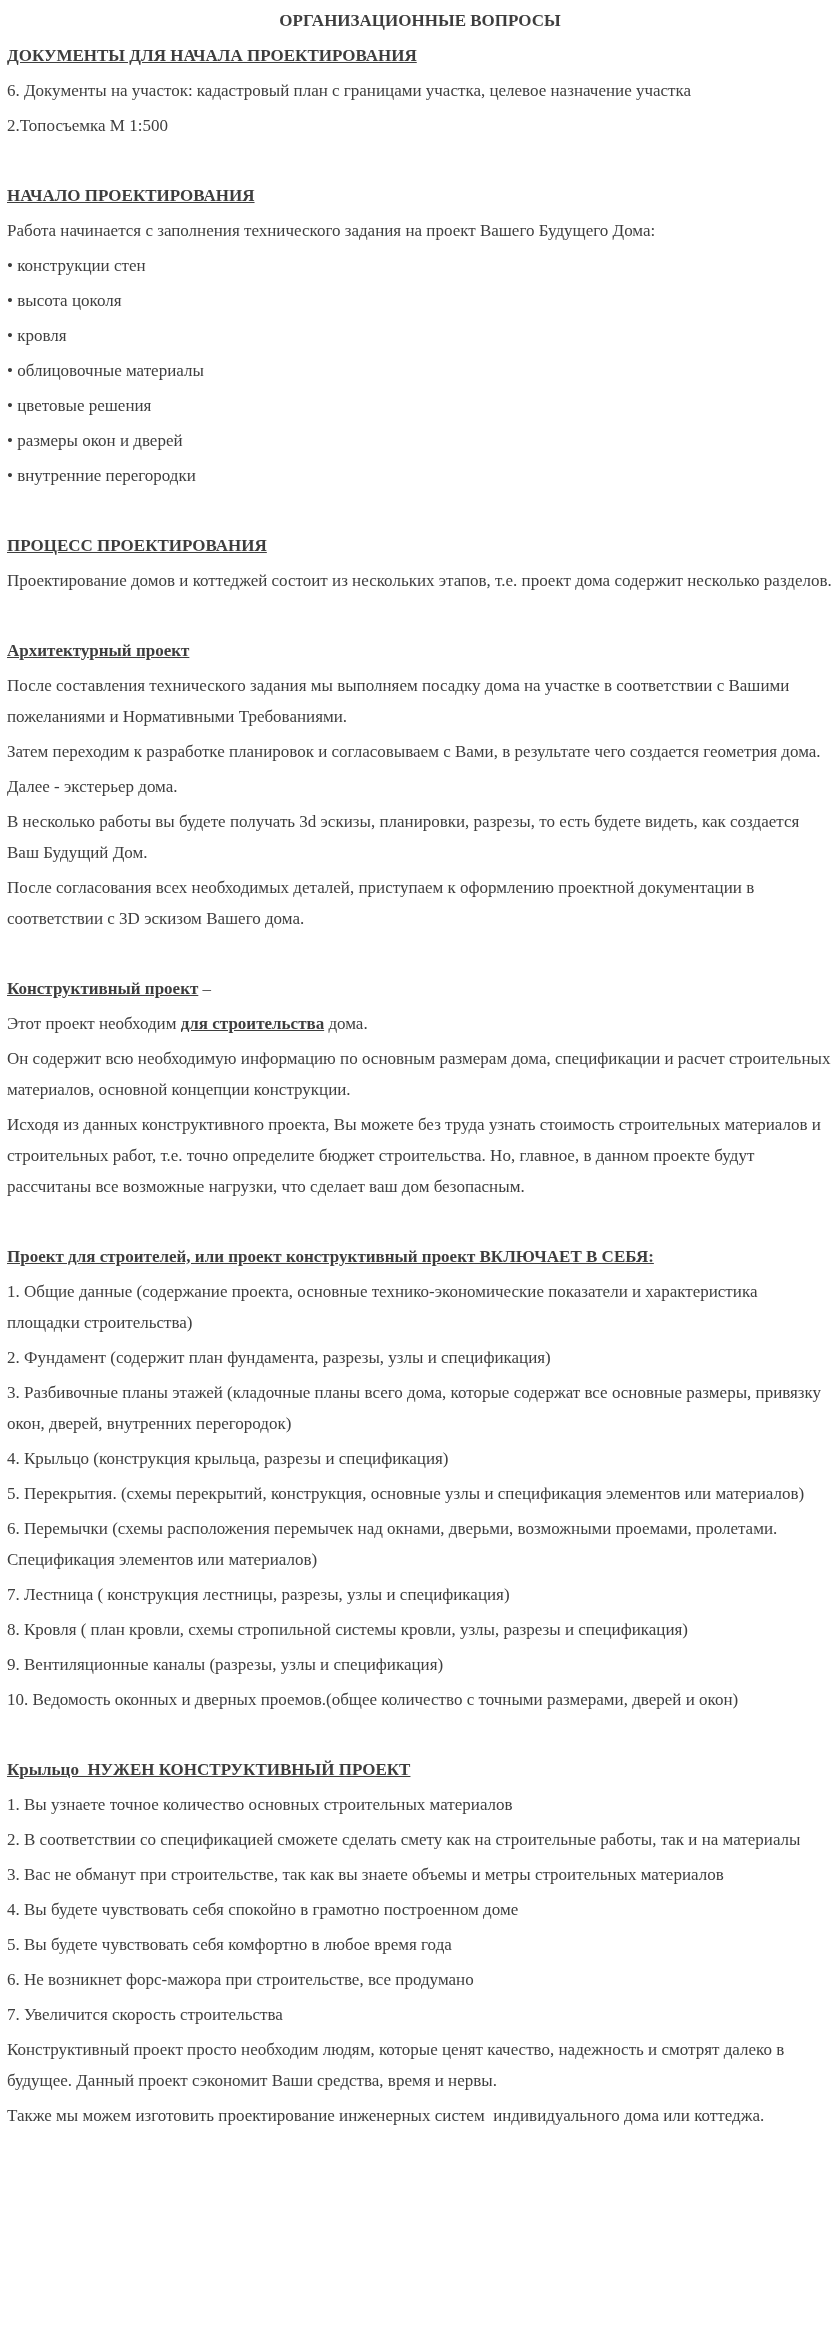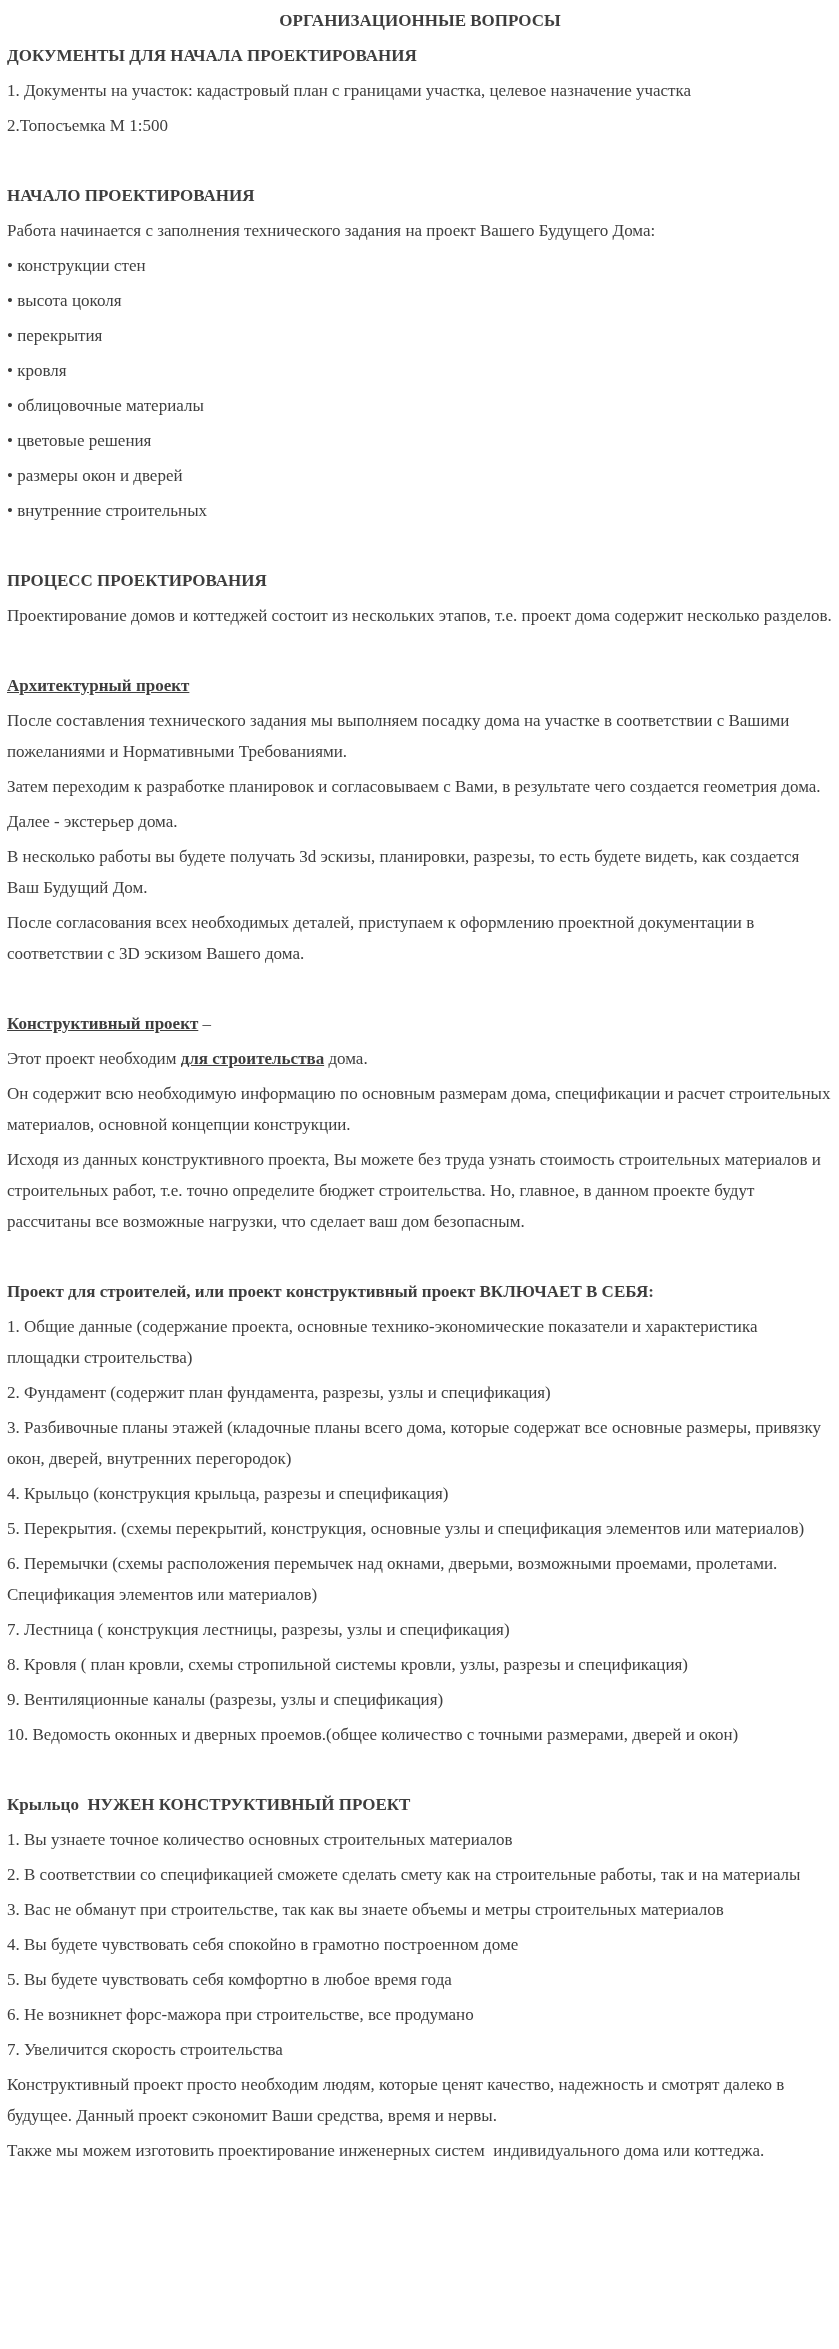--- a/index.html
+++ b/index.html
@@ -21,53 +21,53 @@
   p {
     margin: 0 0 4px 0;
     white-space: pre-wrap;
   }
   .title {
     text-align: center;
     font-weight: bold;
   }
   .h {
     font-weight: bold;
+    text-decoration: underline;
   }
   .bu {
     font-weight: bold;
     text-decoration: underline;
   }
   .spacer {
     height: 31px;
     margin-bottom: 4px;
   }
 </style>
 </head>
 <body>
 
 <main>
 
   <p class="title">ОРГАНИЗАЦИОННЫЕ ВОПРОСЫ</p>
 
   <p class="h">ДОКУМЕНТЫ ДЛЯ НАЧАЛА ПРОЕКТИРОВАНИЯ</p>
-  <p>1. Документы на участок: кадастровый план с границами участка, целевое назначение участка</p>
+  <p>6. Документы на участок: кадастровый план с границами участка, целевое назначение участка</p>
   <p>2.Топосъемка М 1:500</p>
 
   <div class="spacer"></div>
 
   <p class="h">НАЧАЛО ПРОЕКТИРОВАНИЯ</p>
   <p>Работа начинается с заполнения технического задания на проект Вашего Будущего Дома:</p>
   <p>• конструкции стен</p>
   <p>• высота цоколя</p>
-  <p>• перекрытия</p>
   <p>• кровля</p>
   <p>• облицовочные материалы</p>
   <p>• цветовые решения</p>
   <p>• размеры окон и дверей</p>
-  <p>• внутренние строительных</p>
+  <p>• внутренние перегородки</p>
 
   <div class="spacer"></div>
 
   <p class="h">ПРОЦЕСС ПРОЕКТИРОВАНИЯ</p>
   <p>Проектирование домов и коттеджей состоит из нескольких этапов, т.е. проект дома содержит несколько разделов.</p>
 
   <div class="spacer"></div>
 
   <p><span class="bu">Архитектурный проект</span></p>
   <p>После составления технического задания мы выполняем посадку дома на участке в соответствии с Вашими пожеланиями и Нормативными Требованиями.</p>

